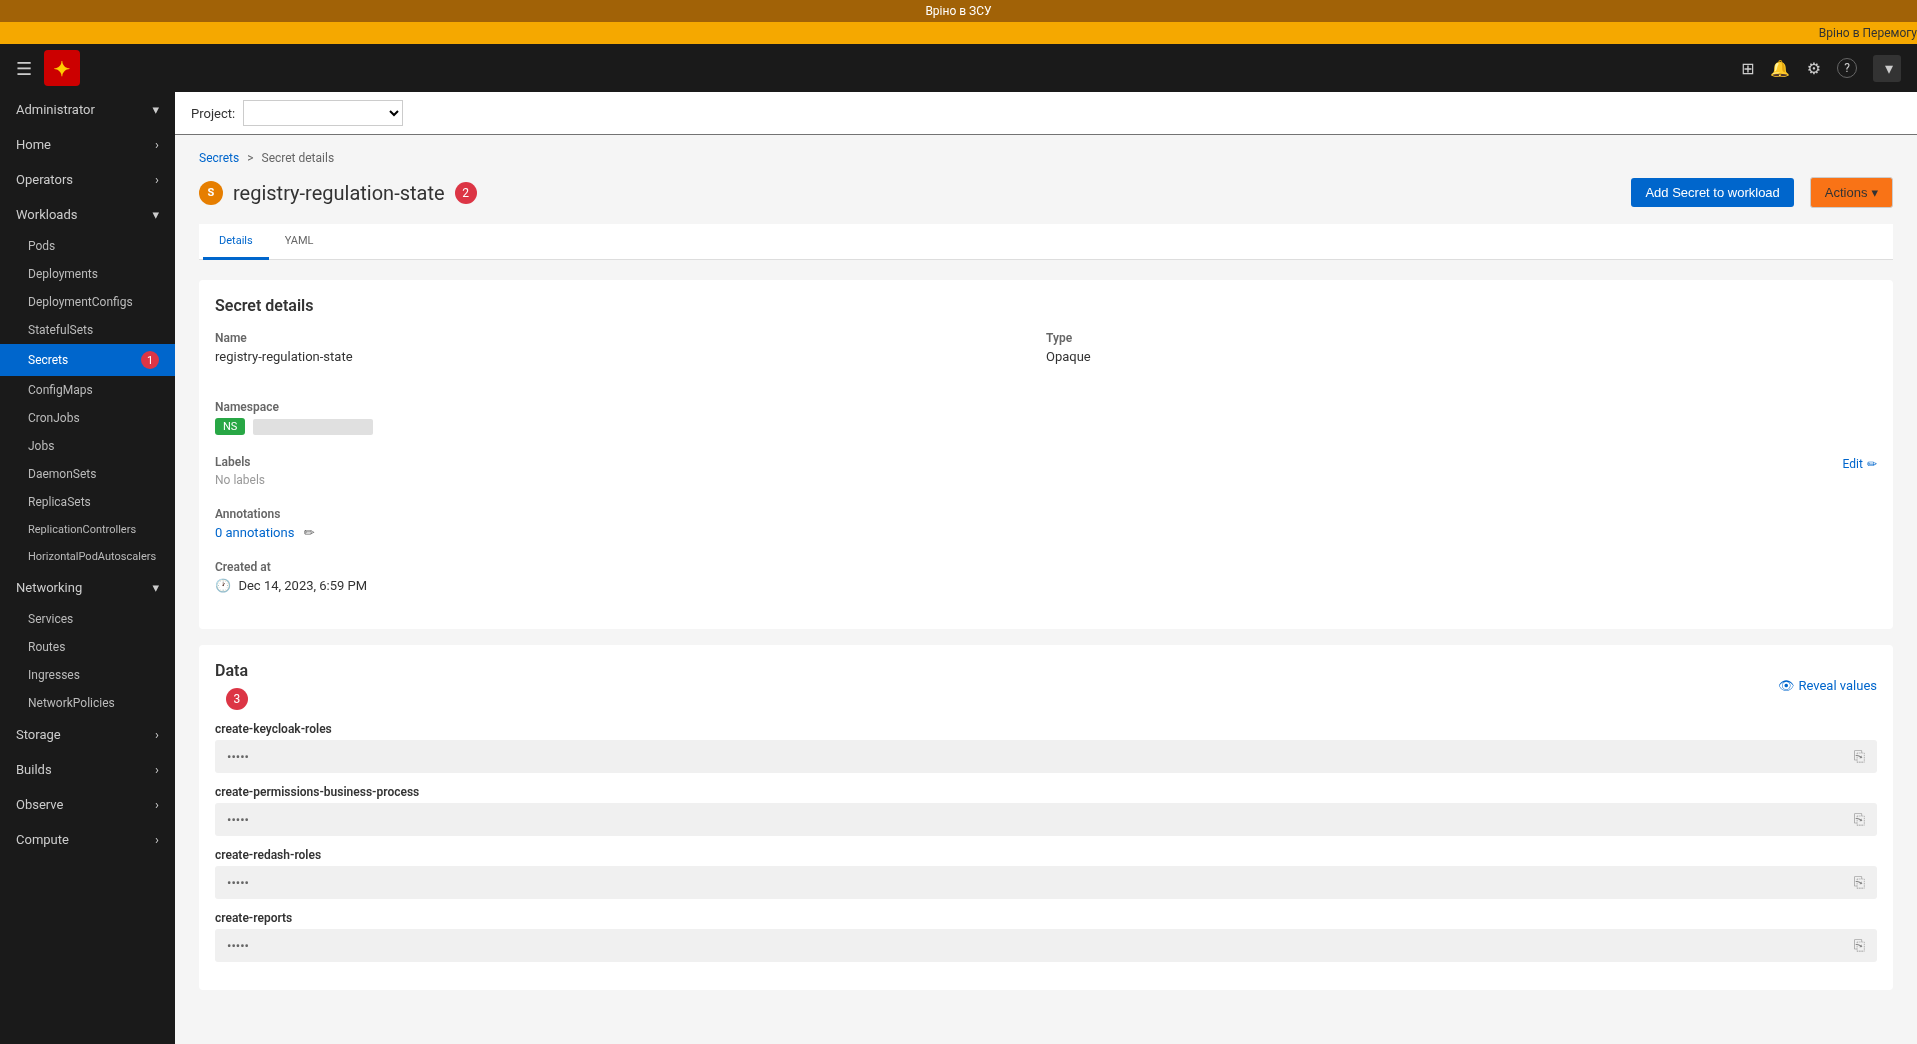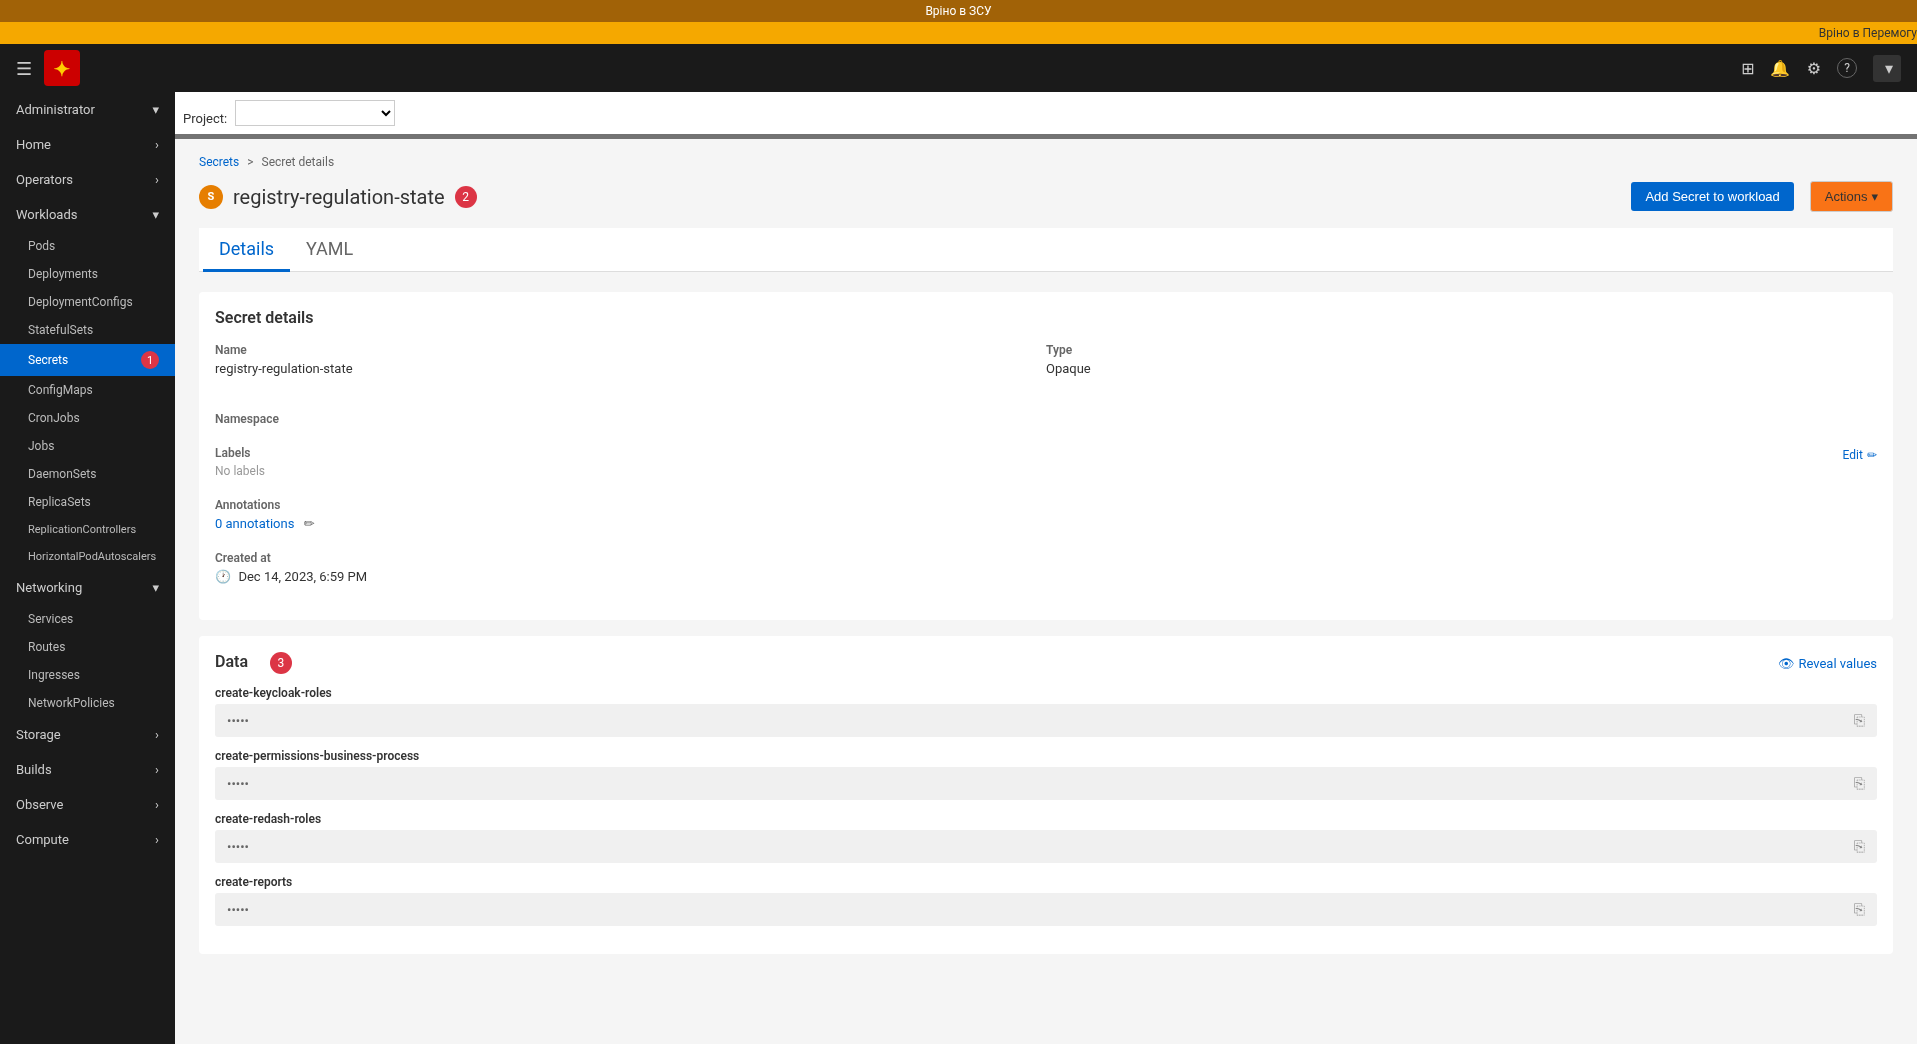--- a/index.html
+++ b/index.html
@@ -23,58 +23,58 @@
 
     
     .sidebar { width: 175px; background: #1a1a1a; color: #ccc; overflow-y: auto; flex-shrink: 0; }
     .sidebar-section-header { display: flex; align-items: center; justify-content: space-between; padding: 10px 16px; cursor: pointer; font-size: 13px; color: #ccc; }
     .sidebar-item { padding: 7px 16px 7px 28px; cursor: pointer; font-size: 12px; color: #bbb; display: block; }
     .sidebar-item.active { background: #0066cc; color: #fff; display: flex; align-items: center; justify-content: space-between; }
     .badge { background: #dc3545; color: #fff; border-radius: 50%; width: 18px; height: 18px; font-size: 11px; display: flex; align-items: center; justify-content: center; }
 
     
     .main { flex: 1; overflow-y: auto; background: #f5f5f5; }
-    .project-bar { background: #fff; padding: 8px 8px; border-bottom: 5px solid #737373; display: flex; align-items: flex-end; gap: 8px; }
+    .project-bar { background: #fff; padding: 8px 16px; border-bottom: 1px solid #737373; display: flex; align-items: center; gap: 8px; }
     .project-select { border: 1px solid #ccc; padding: 4px 8px; font-size: 12px; background: #fff; min-width: 160px; }
 
     .content-area { padding: 16px 24px; }
     .breadcrumb { display: flex; align-items: center; gap: 8px; font-size: 12px; color: #666; margin-bottom: 12px; }
     .breadcrumb a { color: #0066cc; text-decoration: none; }
 
     .page-header { display: flex; align-items: center; justify-content: space-between; margin-bottom: 16px; }
     .page-title-area { display: flex; align-items: center; gap: 10px; }
     .secret-icon { width: 24px; height: 24px; background: #e67e00; border-radius: 50%; display: flex; align-items: center; justify-content: center; color: #fff; font-size: 11px; font-weight: bold; }
     .page-title { font-size: 20px; font-weight: 400; color: #333; }
     .page-badge { background: #dc3545; color: #fff; border-radius: 50%; width: 22px; height: 22px; font-size: 12px; display: flex; align-items: center; justify-content: center; }
     .header-actions { display: flex; align-items: center; gap: 16px; }
     .btn-primary { background: #0066cc; color: #fff; border: none; padding: 7px 14px; font-size: 13px; cursor: pointer; border-radius: 3px; }
     .btn-actions { background: #f97316; color: #333; border: 1px solid #ccc; padding: 7px 14px; font-size: 13px; cursor: pointer; border-radius: 3px; display: flex; align-items: center; gap: 4px; }
 
     
     .tabs { display: flex; border-bottom: 1px solid #ddd; margin-bottom: 20px; background: #fff; padding: 0 4px; }
-    .tab { padding: 10px 16px; cursor: pointer; font-size: 18px; color: #666; border-bottom: 3px solid transparent; margin-bottom: -1px; }
+    .tab { padding: 10px 16px; cursor: pointer; font-size: 11px; color: #666; border-bottom: 3px solid transparent; margin-bottom: -1px; }
     .tab.active { color: #0066cc; border-bottom-color: #0066cc; }
 
     
     .section-title { font-size: 16px; font-weight: 600; color: #333; margin-bottom: 16px; }
 
     .detail-row { margin-bottom: 20px; }
     .detail-label { font-size: 12px; color: #666; margin-bottom: 4px; font-weight: 600; text-transform: none; }
     .detail-value { font-size: 13px; color: #333; }
     .detail-grid { display: grid; grid-template-columns: 1fr 1fr; margin-bottom: 16px; }
 
     .ns-badge { background: #28a745; color: #fff; padding: 2px 8px; border-radius: 3px; font-size: 11px; display: inline-block; }
 
     .edit-link { color: #0066cc; text-decoration: none; font-size: 12px; cursor: pointer; display: flex; align-items: center; gap: 4px; }
     .no-labels { color: #999; font-size: 12px; }
     .annotations-link { color: #0066cc; text-decoration: none; font-size: 13px; cursor: pointer; }
 
     
     .data-header { display: flex; align-items: center; justify-content: space-between; margin-bottom: 12px; }
-    .data-title-area { display: flex; align-items: flex-start; gap: 22px; }
+    .data-title-area { display: flex; align-items: flex-end; gap: 8px; flex-direction: column; }
     .data-badge { background: #dc3545; color: #fff; border-radius: 50%; width: 22px; height: 22px; font-size: 12px; display: flex; align-items: center; justify-content: center; }
     .reveal-link { color: #0066cc; text-decoration: none; font-size: 13px; cursor: pointer; display: flex; align-items: center; gap: 4px; }
 
     .data-item { margin-bottom: 12px; }
     .data-key { font-size: 12px; font-weight: 600; color: #333; margin-bottom: 4px; }
     .data-value { background: #f0f0f0; padding: 8px 12px; border-radius: 3px; font-size: 13px; color: #666; display: flex; align-items: center; justify-content: space-between; }
     .copy-icon { color: #888; cursor: pointer; font-size: 14px; }
 
     .detail-section { background: #fff; padding: 16px; border-radius: 4px; margin-bottom: 16px; }
     .data-section { background: #fff; padding: 16px; border-radius: 4px; }
@@ -238,20 +238,24 @@
             <div class="detail-value">registry-regulation-state</div>
           </div>
           <div class="detail-row">
             <div class="detail-label">Type</div>
             <div class="detail-value">Opaque</div>
           </div>
         </div>
 
         <div class="detail-row">
           <div class="detail-label">Namespace</div>
+          <div style="display:flex; align-items:center; gap:8px;">
+            <span class="ns-badge">NS</span>
+            <span style="display:inline-block; width:120px; height:16px; background:#e0e0e0; border-radius:2px;"></span>
+          </div>
         </div>
 
         <div class="detail-row">
           <div style="display:flex; align-items:center; justify-content:space-between;">
             <div class="detail-label">Labels</div>
             <a class="edit-link">
               <span>Edit</span>
               <span>✏</span>
             </a>
           </div>

